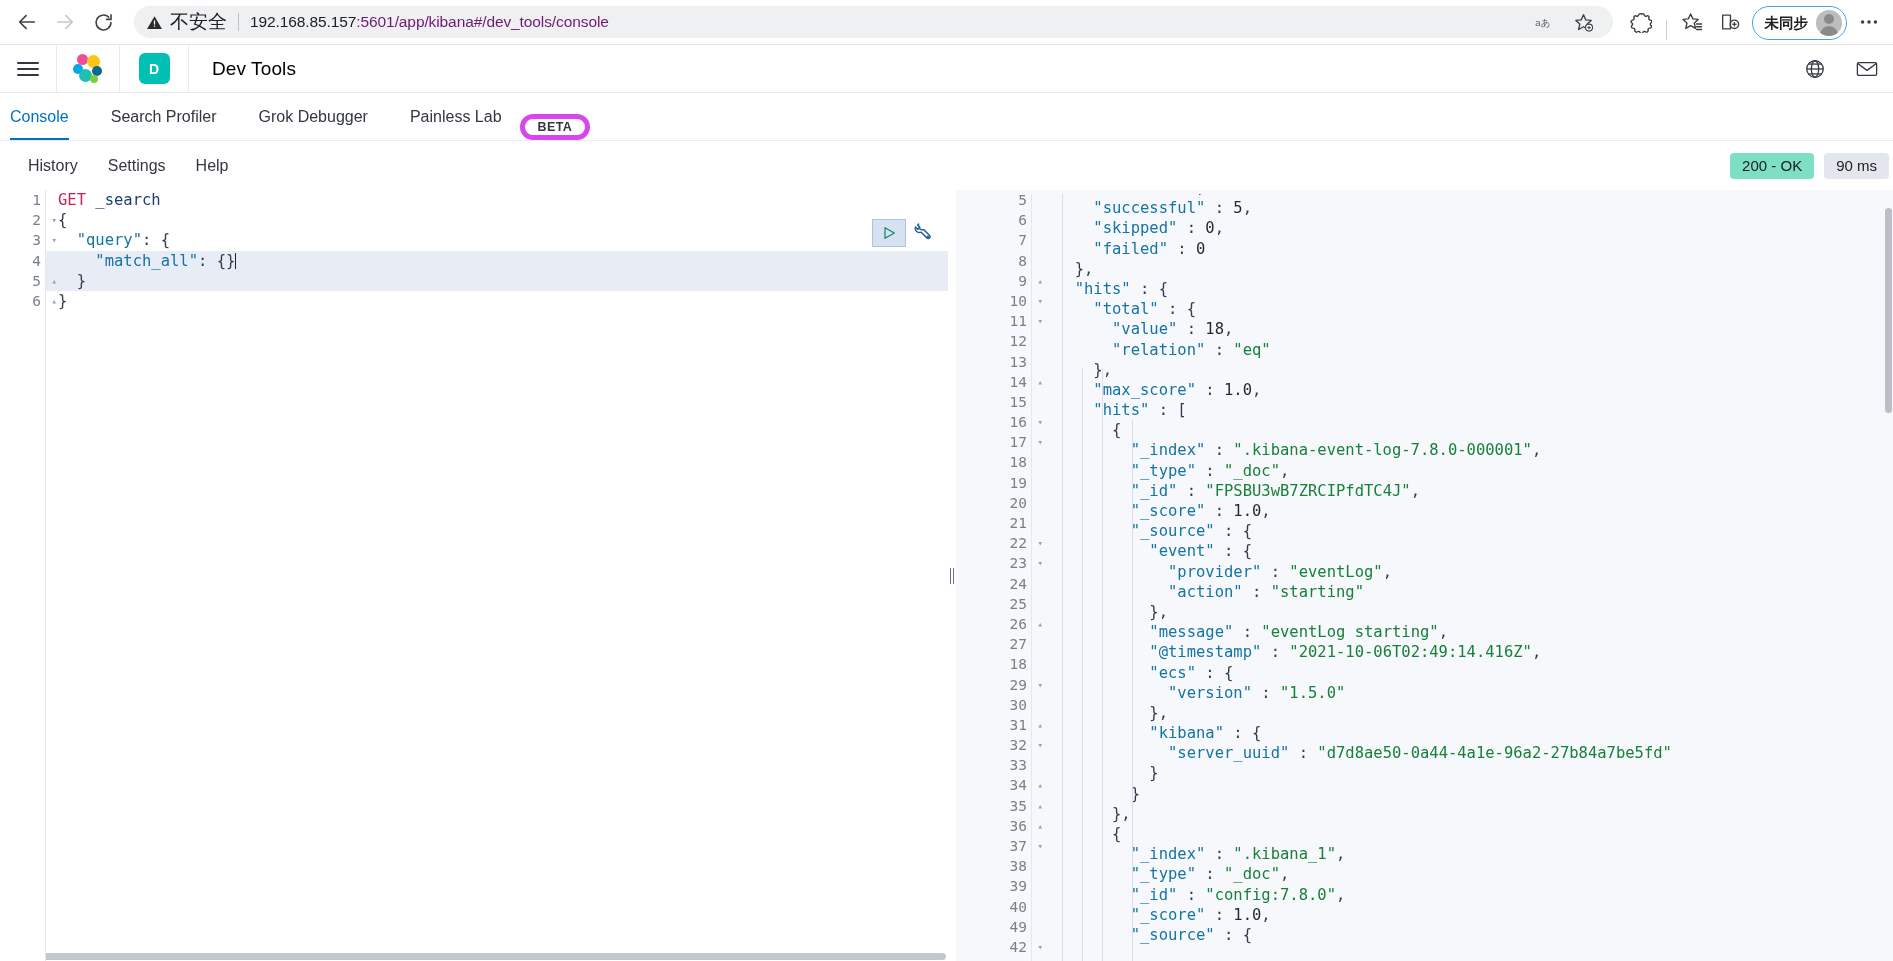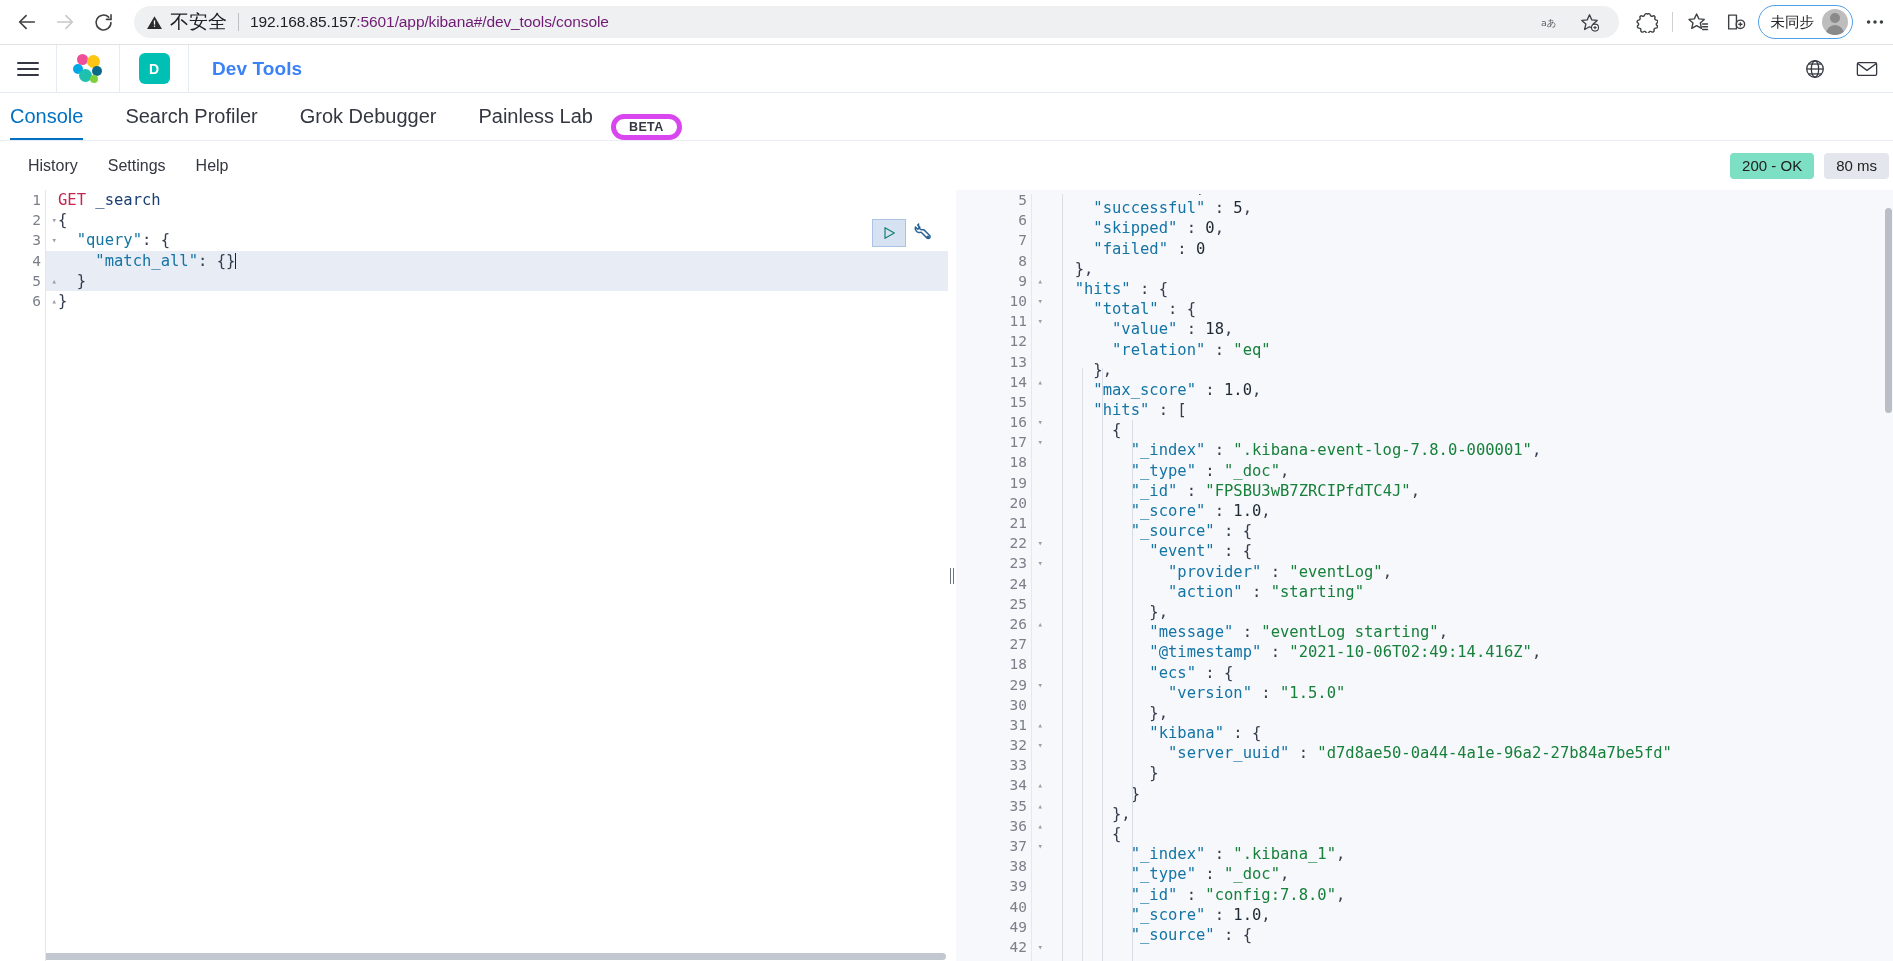--- a/index.html
+++ b/index.html
@@ -37,21 +37,21 @@
   }
   .warn-icon { color: #5f6368; display:flex; align-items:center; margin-right: 7px; }
   .notsecure { font-size: 19px; color: #202124; white-space: nowrap; }
   .vsep { width: 1px; height: 18px; background: #bdc1c6; margin: 0 11px; }
   .url { font-size: 15.5px; color: #202124; white-space: nowrap; letter-spacing: -0.1px; }
   .url .dim { color: #701a75; }
 
   .omni-right { margin-left: auto; display: flex; align-items: center; gap: 8px; padding-right: 2px;}
   .omni-icon { width: 30px; height: 30px; display:flex; align-items:center; justify-content:center; color:#3c4043;}
 
-  .toolbar-right { display: flex; align-items: center; gap: 2px; padding-right: 0; flex: none; }
+  .toolbar-right { display: flex; align-items: flex-end; gap: 2px; padding-right: 6px; flex: none; font-weight: bold; }
   .tb-icon { width: 36px; height: 36px; display:flex; align-items:center; justify-content:center; color:#3c4043; }
   .tb-div { width:1px; height:20px; background:#d0d0d0; margin:0 5px; }
   .profile-pill {
     display:flex; align-items:center; gap:8px;
     height:34px; border:1.5px solid #4f9fe8; border-radius:18px;
     padding: 0 4px 0 12px; margin: 0 2px;
   }
   .profile-pill .lbl { font-size:14.5px; color:#202124; white-space:nowrap; }
   .avatar { width:26px; height:26px; border-radius:50%; background:#bdbdbd; position:relative; overflow:hidden; }
   .avatar::before { content:""; position:absolute; width:10px; height:10px; border-radius:50%; background:#8a8a8a; left:8px; top:4px; }
@@ -78,37 +78,37 @@
   .logo-cell { width:62px; }
   .elastic-logo { position:relative; width:30px; height:30px; }
   .elastic-logo i { position:absolute; display:block; border-radius:50%; }
   .badge-cell { width:68px; }
   .app-badge {
     width:31px; height:31px; border-radius:6px;
     background:#00bfb3; color:#ffffff;
     display:flex; align-items:center; justify-content:center;
     font-size:14px; font-weight:600;
   }
-  .app-title { font-size:19px; color:#3b82f6; margin-left:23px; font-weight:700; letter-spacing:0.1px; }
+  .app-title { font-size:19px; color:#000000; margin-left:23px; font-weight:400; letter-spacing:0.1px; }
   .kbn-header-right { margin-left:auto; display:flex; align-items:center; height:48px; }
   .kb-ricon { width:52px; height:48px; display:flex; align-items:center; justify-content:center; color:#343741; }
 
   
   .app-tabs {
     position:absolute; top:93px; left:0;
     width:1893px; height:48px;
     background:#ffffff;
     display:flex; align-items:flex-end;
     padding-left: 0px;
     border-bottom:1px solid #e9edf3;
   }
   .tab {
     height:47px; display:flex; align-items:center;
     padding: 0 0 0 0; margin-right:42px;
-    font-size:20px; color:#343741;
+    font-size:16px; color:#343741;
     position:relative;
   }
   .tab:first-child { margin-left:10px; }
   .tab.active { color:#0071c2; font-weight:400; }
   .tab.active::after {
     content:""; position:absolute; bottom:0; left:0; right:0; height:2px; background:#0071c2;
   }
   .beta-badge {
     display:inline-flex; align-items:center; justify-content:center;
     height:26px; padding:0 13px; margin-left:-24px;
@@ -353,21 +353,21 @@
     </div>
   <div class="beta-badge">BETA</div>
 </div>
 
 <div class="console-nav">
   <div class="cn-item">History</div>
   <div class="cn-item">Settings</div>
   <div class="cn-item">Help</div>
   <div class="cn-right">
     <div class="status-badge status-ok">200 - OK</div>
-    <div class="status-badge status-time">80 ms</div>
+    <div class="status-badge status-time">90 ms</div>
   </div>
 </div>
 
 <div class="editors">
 
   <div class="pane pane-req">
       <div style="position: absolute; left: 46px; width: 902px; height: 20.2px; background: rgb(231, 236, 245); top: 80.8px; z-index: 0;"></div>
       <div style="position: absolute; left: 46px; width: 902px; height: 20.2px; background: rgb(231, 236, 245); top: 60.6px; z-index: 0;"></div>
     <div class="gutter" id="req-gutter" style="width: 46px; z-index: 3;">
         <div class="ln">1</div>

